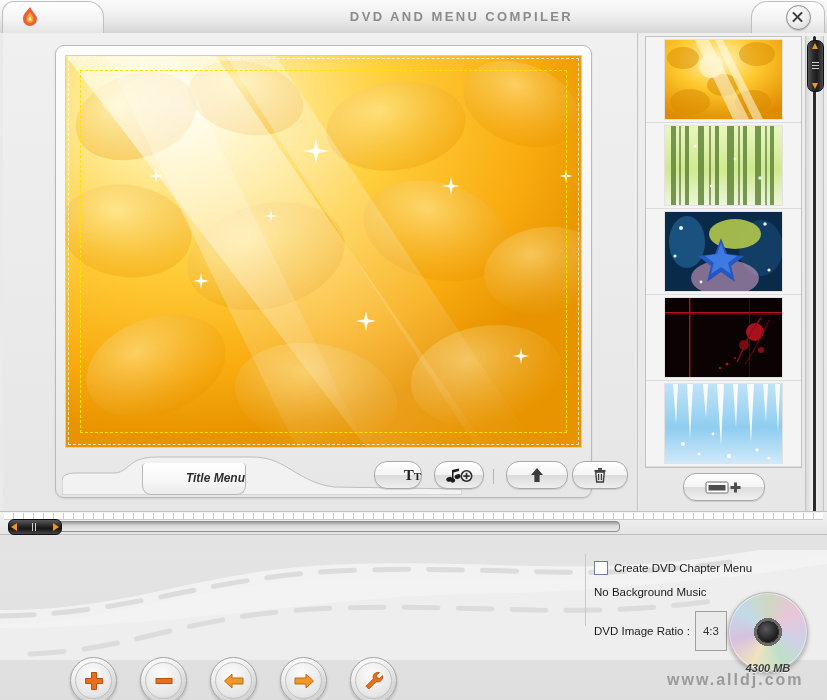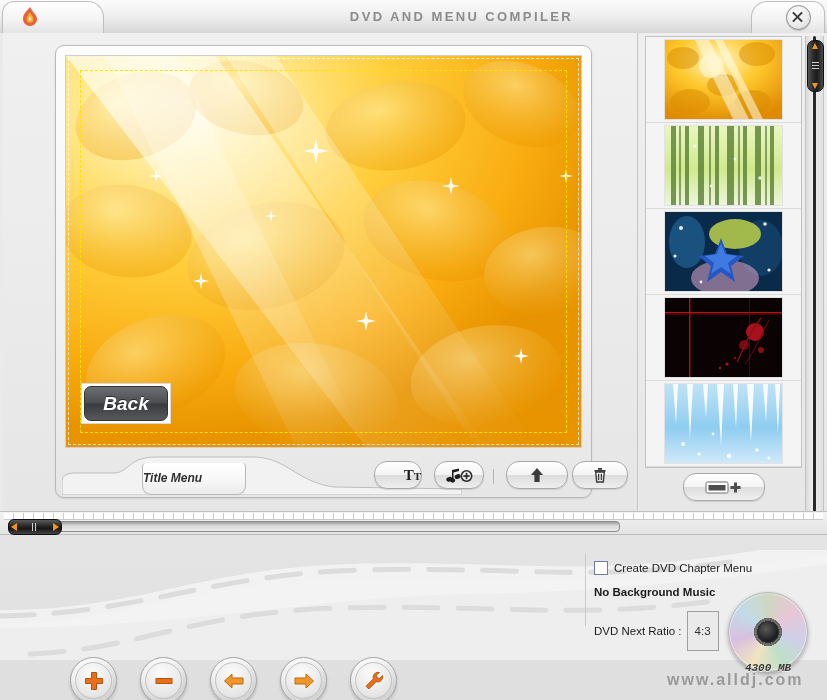--- a/index.html
+++ b/index.html
@@ -100,21 +100,21 @@
 
   
   .ptoolbar{position:absolute;left:0;bottom:0;width:535px;height:48px;}
   .tabcurve{
     position:absolute;left:6px;bottom:2px;width:400px;height:40px;
   }
   .tabbtn{
     position:absolute;left:86px;bottom:2px;width:102px;height:31px;
     background:linear-gradient(180deg,#ffffff 0%,#f6f6f6 60%,#ebebeb 100%);
     border:1px solid #b8b8b8;border-radius:4px 4px 9px 9px;border-top:none;
-    line-height:31px;text-align:left;font-size:12px;font-style:italic;
+    line-height:31px;text-align:right;font-size:12px;font-style:italic;
     font-weight:bold;color:#2e2e2e;cursor:pointer;
   }
   .pillbtn{
     position:absolute;bottom:8px;height:26px;border-radius:13px;
     background:linear-gradient(180deg,#ffffff 0%,#f4f4f4 48%,#dcdcdc 52%,#efefef 100%);
     border:1px solid #a9a9a9;cursor:pointer;
     box-shadow:inset 0 1px 0 #fff,0 1px 1px rgba(0,0,0,.12);
     display:flex;align-items:center;justify-content:center;
   }
   .sep-i{
@@ -196,34 +196,33 @@
     overflow:hidden;
   }
   .swoosh{position:absolute;left:0;top:0;width:827px;height:110px;}
   .optbox{
     position:absolute;left:585px;top:4px;width:180px;height:72px;
     border-left:1px solid #c9c9c9;padding-left:6px;
   }
   .chkrow{position:absolute;left:8px;top:7px;display:flex;align-items:center;gap:6px;cursor:pointer;}
   .chk{width:12px;height:12px;background:#fff;border:1px solid #6b7ea8;}
   .lbl{font-size:11.5px;color:#1c1c1c;}
-  .musicrow{position:absolute;left:8px;top:32px;font-size:11.5px;color:#1c1c1c;font-weight:bold;}
+  .musicrow{position:absolute;left:8px;top:32px;font-size:11.5px;color:#1c1c1c;}
   .ratiorow{position:absolute;left:8px;top:57px;display:flex;align-items:center;gap:5px;}
   .ratioval{
     padding:13px 7px;font-size:11.5px;color:#303030;
     background:#eaeaea;border:1px solid #9f9f9f;
   }
   .disc{
     position:absolute;left:728px;top:42px;width:78px;height:78px;border-radius:50%;
     background:
       radial-gradient(circle at 50% 50%, #2c2c2c 0 11px, #6a6a6a 11px 14px, transparent 14px),
       conic-gradient(from 0deg,#cfd7c2,#e8c6d8,#cfd0e8,#bfe0c8,#f0e3c0,#d8c0e0,#c2dbe8,#cfd7c2);
     box-shadow:0 2px 4px rgba(0,0,0,.3), inset 0 0 0 1px rgba(255,255,255,.5);
     border:1px solid #b6b6b6;
-    font-family:Liberation Mono, monospace;
   }
   .disc .hole{
     position:absolute;left:29px;top:29px;width:20px;height:20px;border-radius:50%;
     background:radial-gradient(circle at 40% 35%,#5a5a5a,#1b1b1b 70%);
   }
   .disc .cap{
     position:absolute;left:0;bottom:-3px;width:78px;text-align:center;
     font-size:11px;font-style:italic;font-weight:bold;color:#3a3a3a;
     text-shadow:0 1px 0 rgba(255,255,255,.8);
   }
@@ -370,23 +369,20 @@
                   </g>
                 <g transform="translate(500,120)">
                     <path d="M0,-7 L1.2,-1.2 L7,0 L1.2,1.2 L0,7 L-1.2,1.2 L-7,0 L-1.2,-1.2 Z"></path>
                   </g>
               </g>
             </svg>
           </div>
           <div class="outerdash"></div>
           <div class="safearea"></div>
 
-          <div class="backbtn">
-            <div class="inner">Back</div>
-          </div>
         </div>
 
         <div class="ptoolbar">
           <svg class="tabcurve" viewBox="0 0 400 40" preserveAspectRatio="none">
             <path d="M0,40 L0,26 C0,20 6,18 14,18 L52,18 C62,18 66,10 74,6 C82,2 90,2 100,2 L190,2 C205,2 215,6 228,14 C244,24 256,30 272,32 L400,34 L400,40 Z" fill="#f2f2f2" stroke="#bdbdbd" stroke-width="1"></path>
           </svg>
           <div class="tabbtn">Title Menu</div>
 
           <div class="pillbtn" style="left:318px;width:46px;justify-content:flex-end;">
             <span style="font-family:'Liberation Serif',serif;font-size:15px;color:#222;font-weight:bold;">T<span style="font-size:11px;">T</span></span>
@@ -608,21 +604,21 @@
       </g>
     </svg>
 
     <div class="optbox">
       <div class="chkrow">
         <span class="chk"></span>
         <span class="lbl">Create DVD Chapter Menu</span>
       </div>
       <div class="musicrow lbl">No Background Music</div>
       <div class="ratiorow">
-        <span class="lbl">DVD Next Ratio :</span>
+        <span class="lbl">DVD Image Ratio :</span>
         <span class="ratioval">4:3</span>
       </div>
     </div>
 
     <div class="disc">
       <div class="hole"></div>
       <div class="cap">4300 MB</div>
     </div>
 
 

